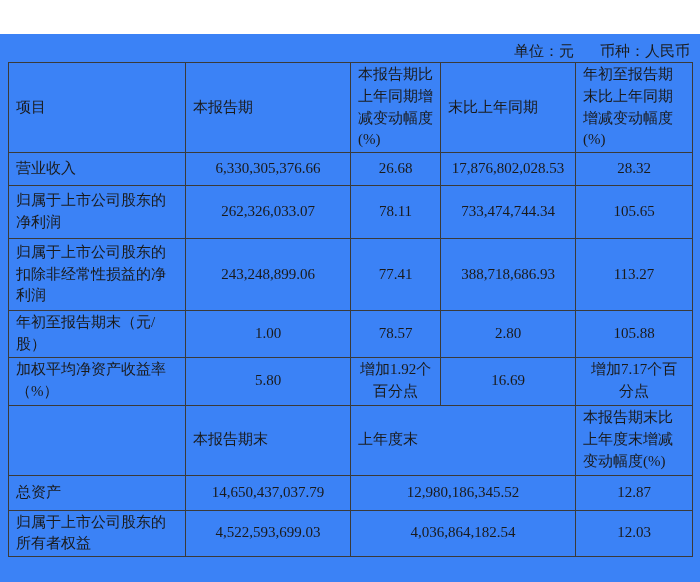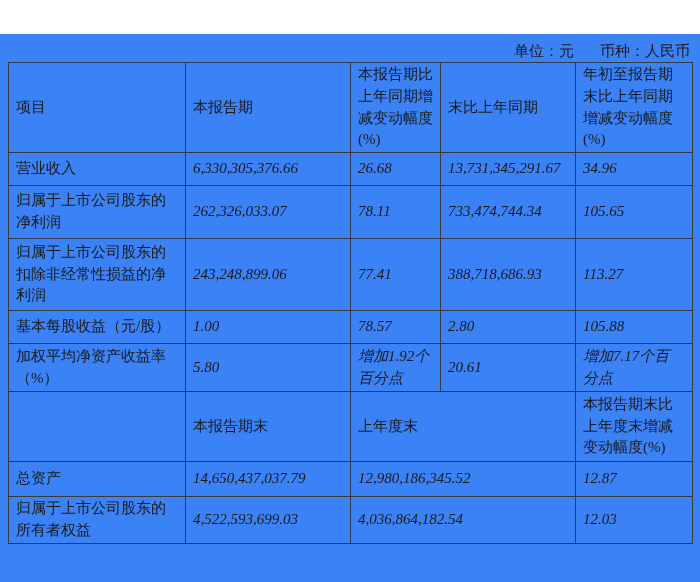--- a/index.html
+++ b/index.html
@@ -33,21 +33,21 @@
     font-size: 15px;
     line-height: 1.45;
     padding: 1px 7px;
     vertical-align: middle;
     font-weight: normal;
     white-space: pre-line;
     overflow: hidden;
   }
   table.fin th { text-align: left; }
   td.label { text-align: left; }
-  td.num { text-align: left; font-style: italic; }
+  td.num { text-align: center; }
   tr.h85 { height: 85px; }
   tr.h70 { height: 70px; }
   tr.h72 { height: 72px; }
   tr.h53 { height: 53px; }
   tr.h48 { height: 48px; }
   tr.h40 { height: 40px; }
   tr.h35 { height: 35px; }
   tr.h25 { height: 33px; }
 </style>
 </head>
@@ -80,22 +80,22 @@
       <th>年初至报告期
 末比上年同期
 增减变动幅度
 (%)</th>
     </tr>
 
     <tr class="h25">
       <td class="label">营业收入</td>
       <td class="num">6,330,305,376.66</td>
       <td class="num">26.68</td>
-      <td class="num">13,731,345,291.67</td>
-      <td class="num">34.96</td>
+      <td class="num">17,876,802,028.53</td>
+      <td class="num">28.32</td>
     </tr>
 
 
     <tr class="h53">
       <td class="label">归属于上市公司股东的
 净利润</td>
       <td class="num">262,326,033.07</td>
       <td class="num">78.11</td>
       <td class="num">733,474,744.34</td>
       <td class="num">105.65</td>
@@ -107,34 +107,34 @@
 利润</td>
       <td class="num">243,248,899.06</td>
       <td class="num">77.41</td>
       <td class="num">388,718,686.93</td>
       <td class="num">113.27</td>
     </tr>
 
 
 
     <tr class="h25">
-      <td class="label">基本每股收益（元/股）</td>
+      <td class="label">年初至报告期末（元/股）</td>
       <td class="num">1.00</td>
       <td class="num">78.57</td>
       <td class="num">2.80</td>
       <td class="num">105.88</td>
     </tr>
 
     <tr class="h48">
       <td class="label">加权平均净资产收益率
 （%）</td>
       <td class="num">5.80</td>
       <td class="num">增加1.92个
 百分点</td>
-      <td class="num">20.61</td>
+      <td class="num">16.69</td>
       <td class="num">增加7.17个百
 分点</td>
     </tr>
 
     <tr class="h70">
       <th></th>
       <th>本报告期末</th>
       <th colspan="2">上年度末</th>
       <th>本报告期末比
 上年度末增减

